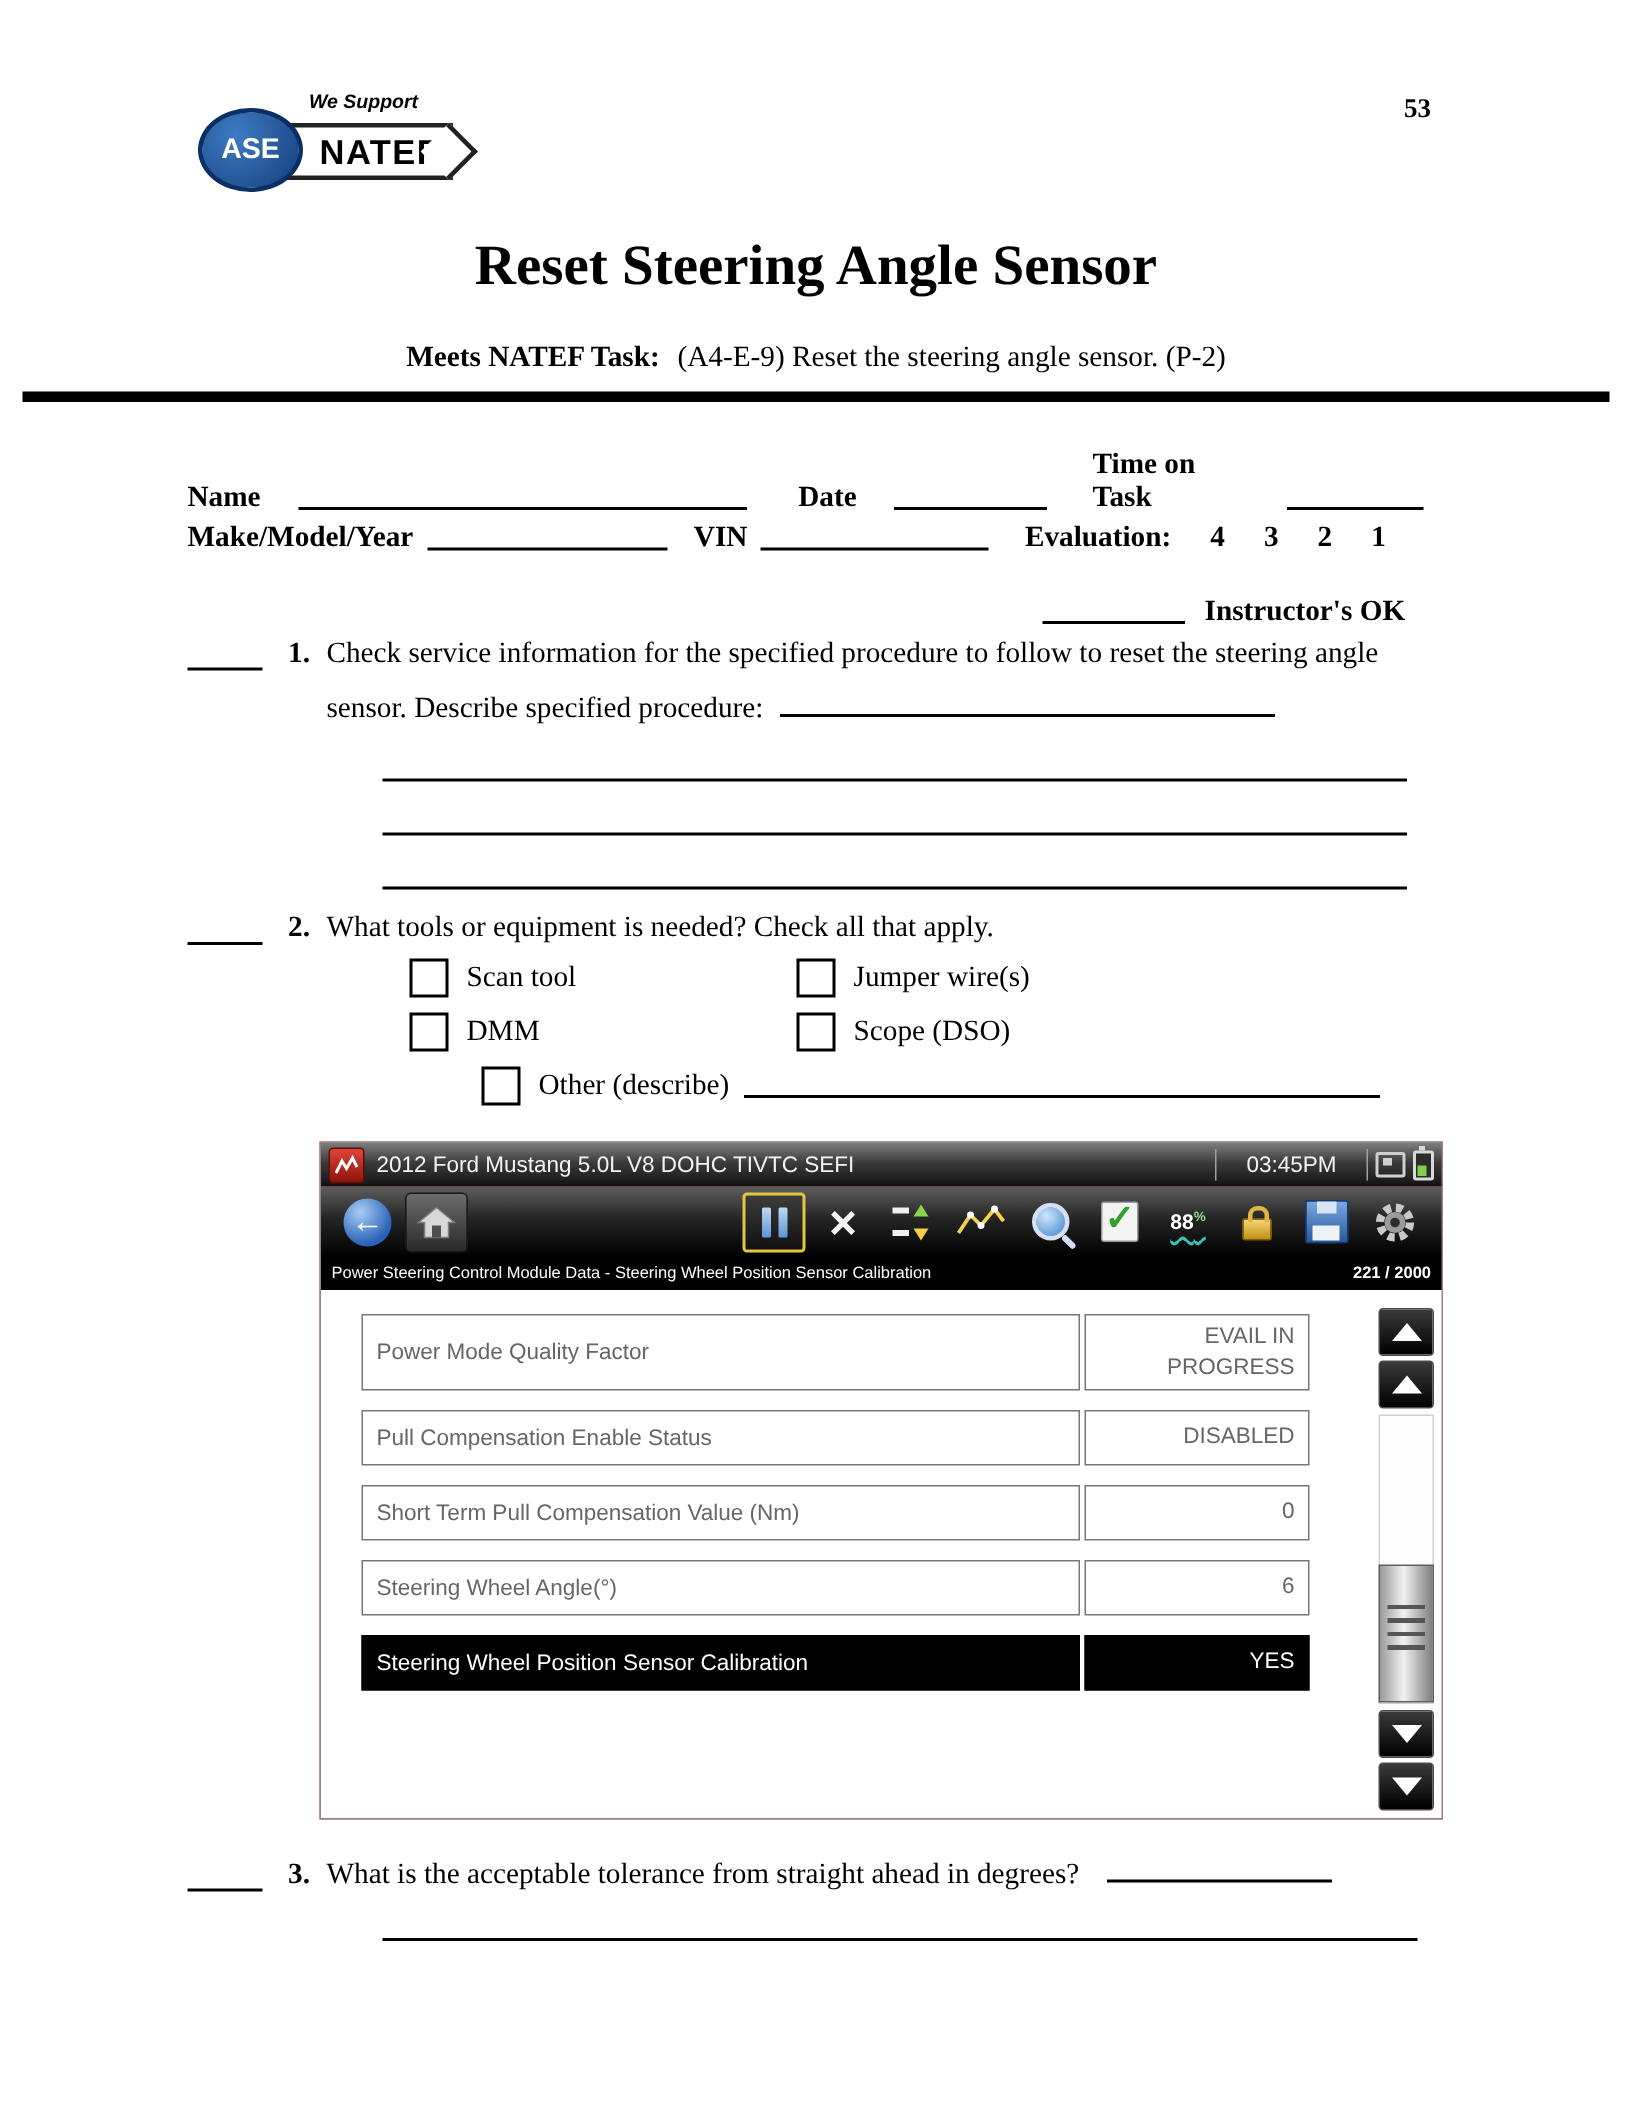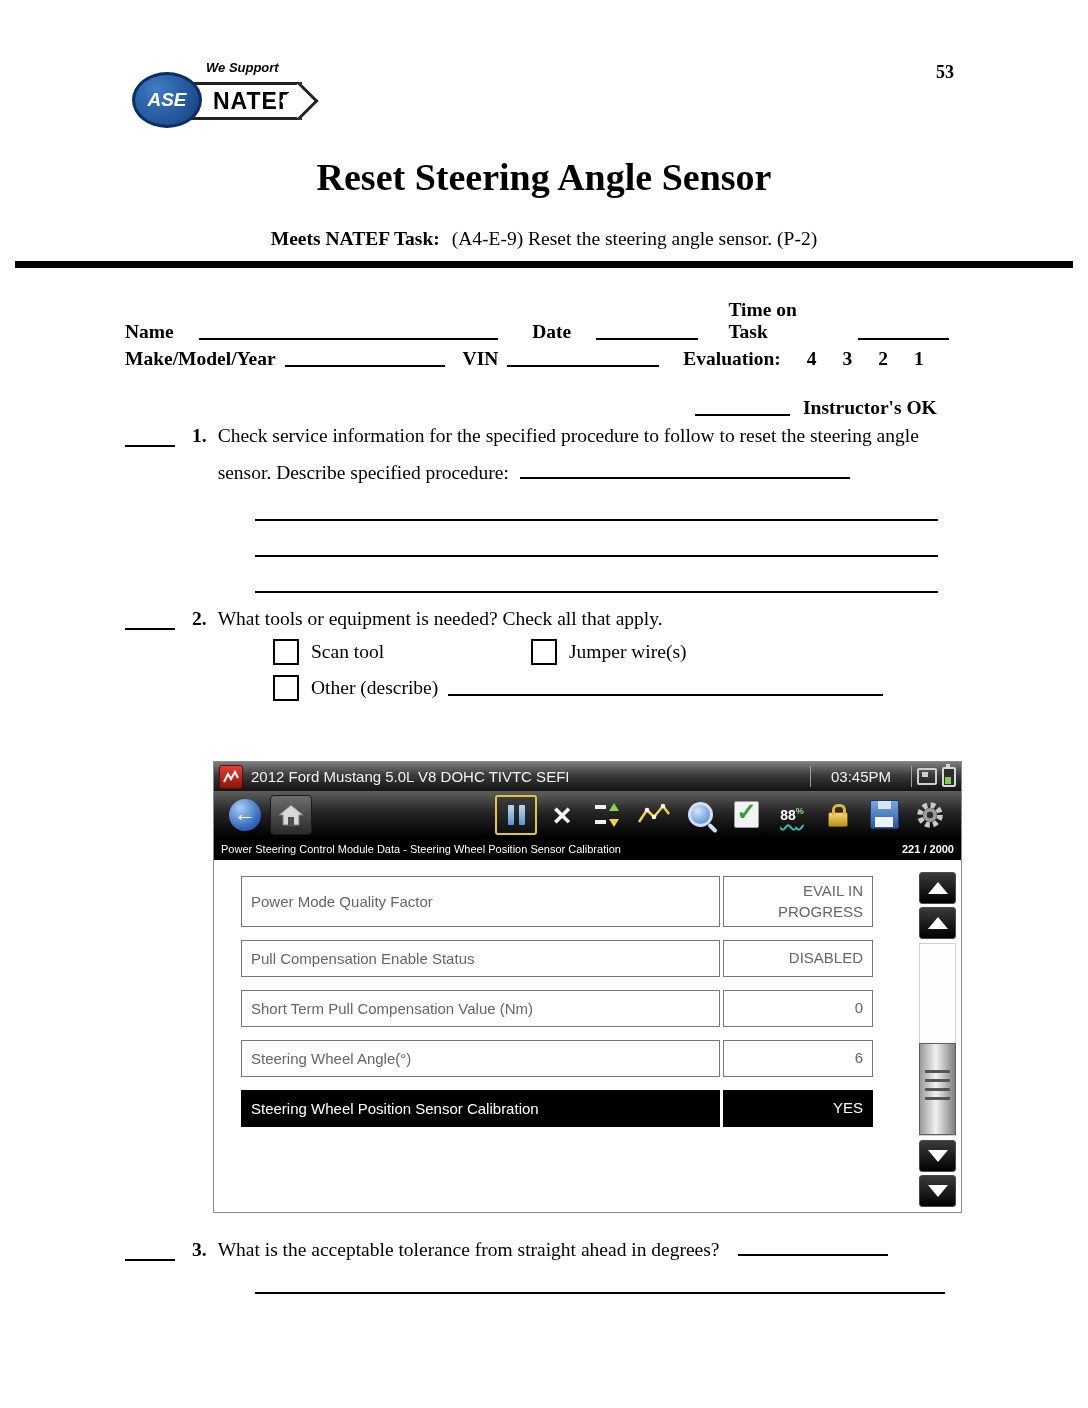--- a/index.html
+++ b/index.html
@@ -16,21 +16,21 @@
   .logo-support { position:absolute; left:78px; top:8px; font-size:13px; font-weight:bold; font-style:italic; }
   .logo-plate { position:absolute; left:46px; top:30px; width:128px; height:38px; border:3px solid #222;
                 display:flex; align-items:center; padding-left:36px; background:#fff; box-sizing:border-box;
                 font-size:23px; font-weight:bold; letter-spacing:1px; }
   .logo-plate::after { content:""; position:absolute; right:-14px; top:50%; width:24px; height:24px;
                        border-top:3px solid #222; border-right:3px solid #222; background:#fff;
                        transform:translateY(-50%) rotate(45deg); }
   .logo-oval { position:absolute; left:4px; top:20px; width:70px; height:56px; border-radius:50%;
                background:radial-gradient(circle at 35% 30%, #3f7cc4, #123d7a); border:3px solid #0a2f63;
                color:#fff; display:flex; align-items:center; justify-content:center;
-               font-size:19px; font-weight:bold; font-style:italic; box-sizing:border-box; z-index:2; }
+               font-size:19px; font-weight:bold; box-sizing:border-box; z-index:2; }
 
   .doc-title { position:absolute; top:155px; left:0; width:100%; margin:0; text-align:center;
                font-size:38px; font-weight:bold; }
   .task-line { position:absolute; top:228px; left:0; width:100%; text-align:center; font-size:19.5px; }
   .task-line span + span { margin-left:7px; }
   .rule { position:absolute; top:261px; left:15px; width:1058px; height:7px; background:#000; }
 
   .frow { position:absolute; display:flex; align-items:flex-end; font-size:19.5px; }
   .frow .blank { margin-bottom:3px; }
 
@@ -38,21 +38,21 @@
   .q-blank { width:50px; border-bottom:2px solid #000; height:0; margin-top:28px; flex:none; }
   .q-num { margin:0 11px 0 17px; font-weight:bold; line-height:37px; }
   .q-body { flex:1; line-height:37px; }
   .q-body .blank { margin-bottom:0; }
 
   .wline { position:absolute; border-bottom:2px solid #000; height:0; }
 
   .checklist { position:absolute; left:260px; top:639px; width:660px; font-size:19.5px; }
   .chk-row { display:flex; align-items:center; margin-bottom:10px;padding-left:13px; }
   .chk-col { width:258px; display:flex; align-items:center; }
-  .chk-col-wide { flex:1; display:flex; align-items:center; }
+  .chk-col-wide { flex:1; display:flex; align-items:center;margin-left:48px; }
   .chk-box { width:22px; height:22px; border:2.5px solid #000; margin-right:12px; flex:none; background:#fff; box-sizing:content-box; }
   .chk-line { flex:1; border-bottom:2px solid #000; height:2px; align-self:flex-end; margin:0 0 5px 10px; max-width:435px; }
 
   
   .scan { position:absolute; left:213px; top:761px; width:749px; height:452px; box-sizing:border-box;
           font-family:"Liberation Sans", sans-serif; border:1px solid #8a8a8a; background:#ef4444;
           display:flex; flex-direction:column; }
 
   .ttl { height:29px; flex:none; background:linear-gradient(180deg,#7d7d7d 0%,#3b3b3b 45%,#121212 100%);
          display:flex; align-items:center; padding:0 5px; color:#f2f2f2; font-size:15px; }
@@ -212,20 +212,30 @@
       <div class="chk-col">
         <span class="chk-box"></span>
         <span>Scan tool</span>
       </div>
       <div class="chk-col">
         <span class="chk-box"></span>
         <span>Jumper wire(s)</span>
       </div>
     </div>
     <div class="chk-row">
+      <div class="chk-col">
+        <span class="chk-box"></span>
+        <span>DMM</span>
+      </div>
+      <div class="chk-col">
+        <span class="chk-box"></span>
+        <span>Scope (DSO)</span>
+      </div>
+    </div>
+    <div class="chk-row">
       <div class="chk-col-wide">
         <span class="chk-box"></span>
         <span>Other (describe)</span>
         <span class="chk-line"></span>
       </div>
     </div>
   </div>
 
   <div class="scan">
 

